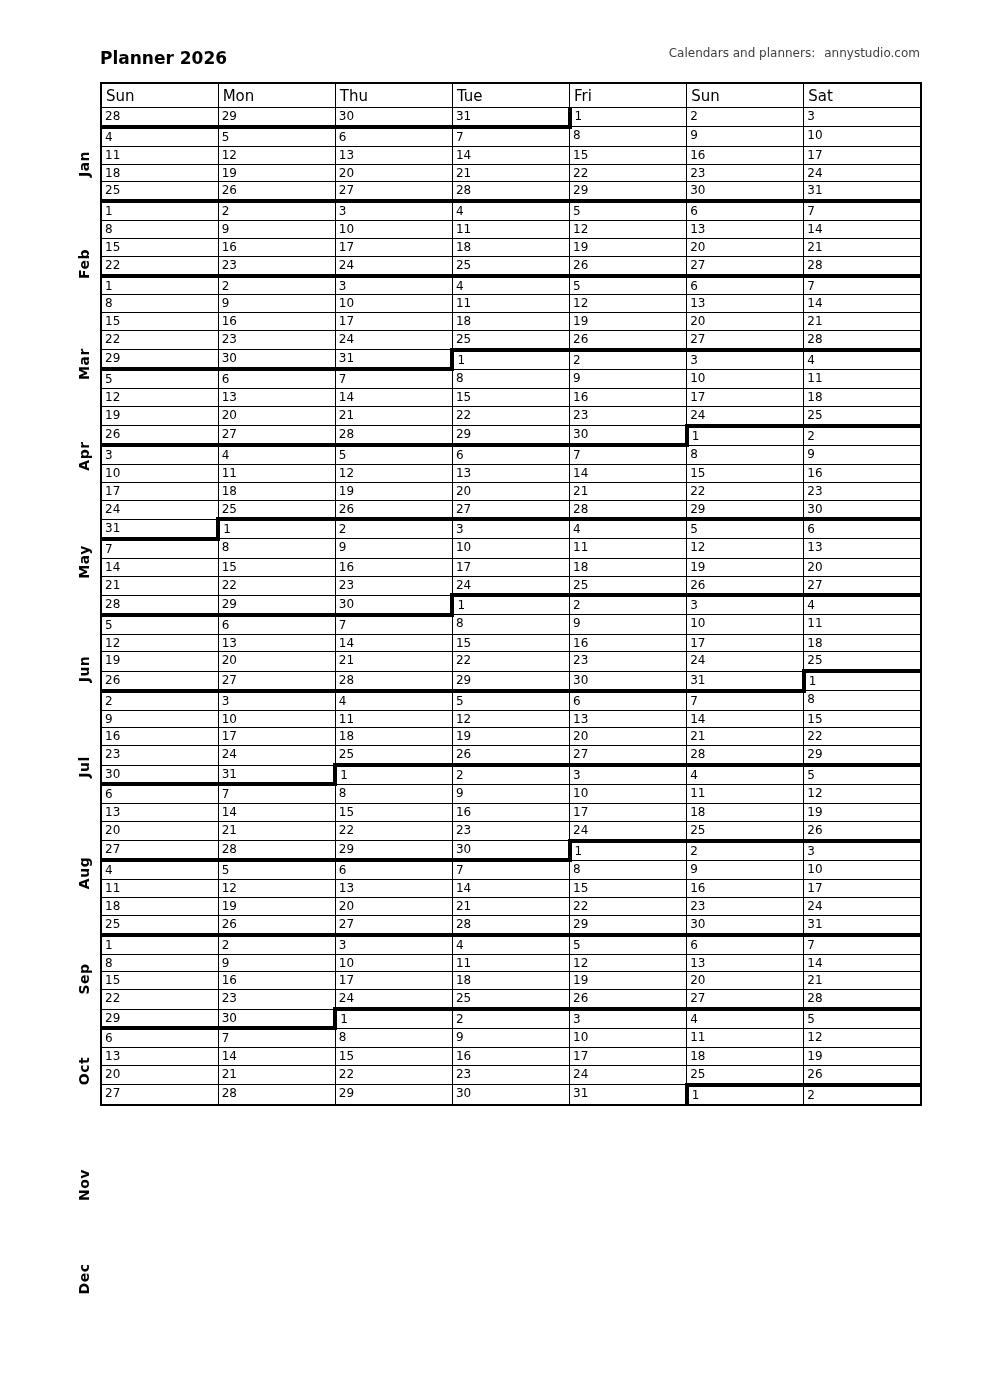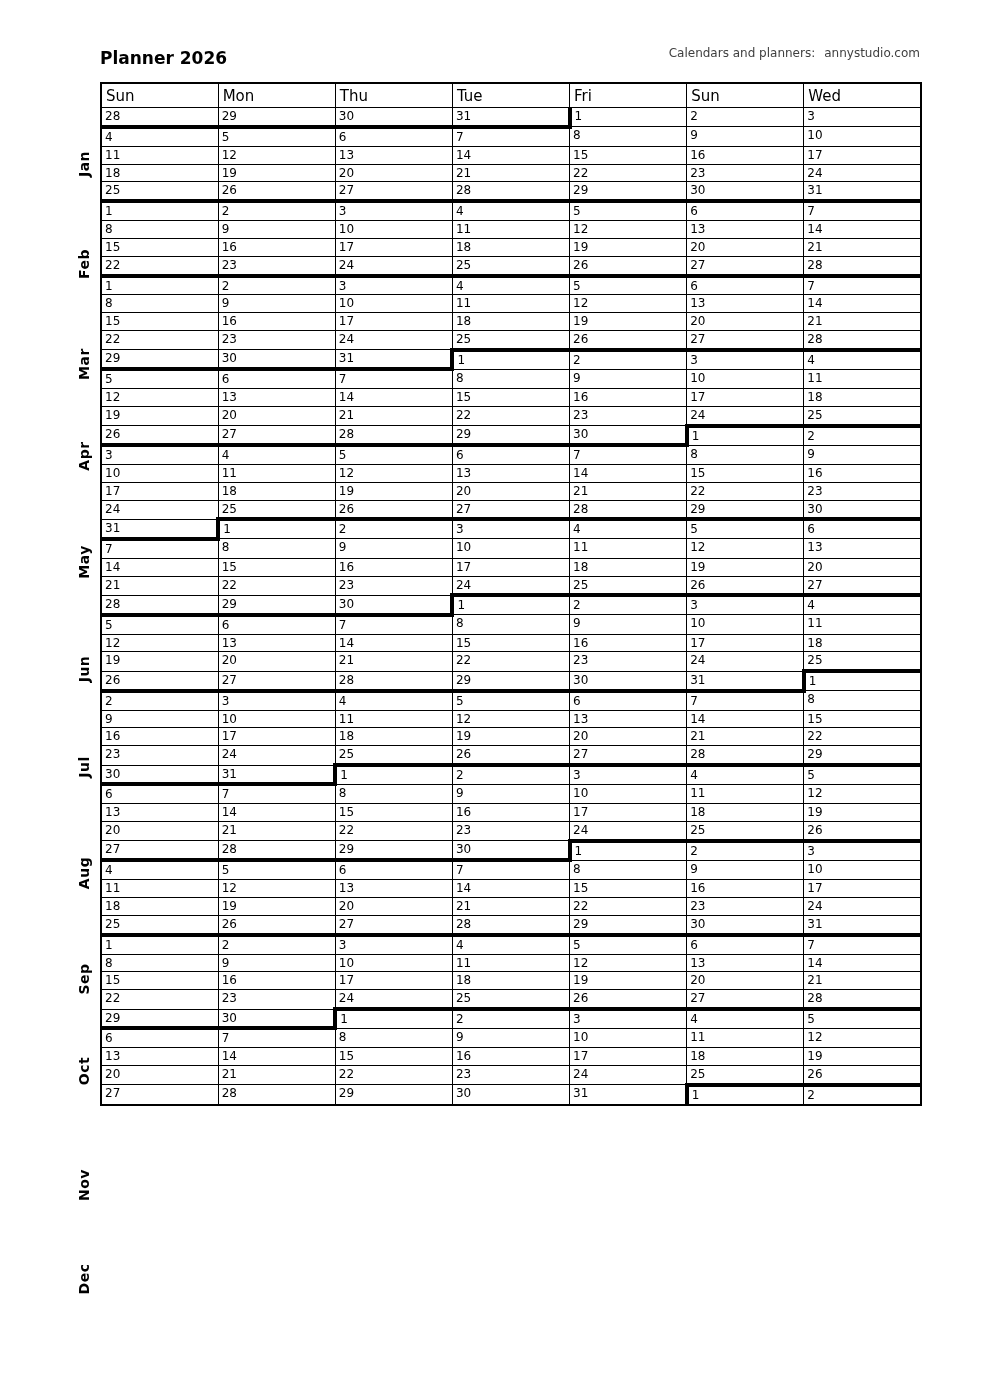--- a/index.html
+++ b/index.html
@@ -143,21 +143,21 @@
     </div>
   <table class="grid" id="plannerTable">
     <thead>
       <tr id="headRow">
           <th>Sun</th>
           <th>Mon</th>
           <th>Thu</th>
           <th>Tue</th>
           <th>Fri</th>
           <th>Sun</th>
-          <th>Wed</th>
+          <th>Sat</th>
         </tr>
     </thead>
     <tbody id="bodyRows">
         <tr>
           <td>28</td>
           <td>29</td>
           <td>30</td>
           <td>31</td>
           <td class="bl">1</td>
           <td>2</td>

